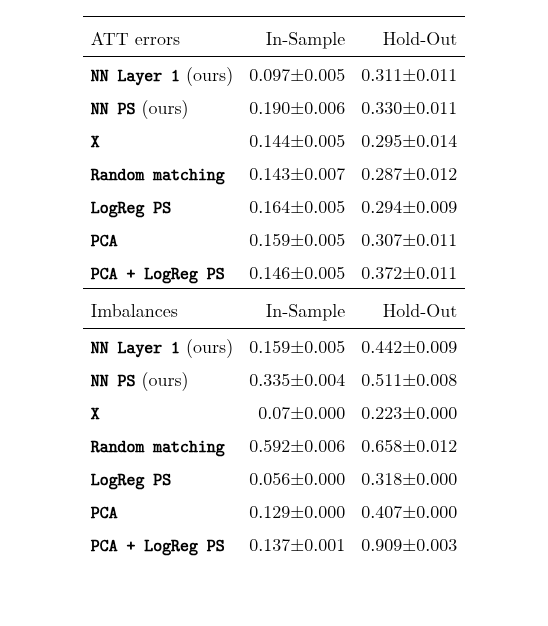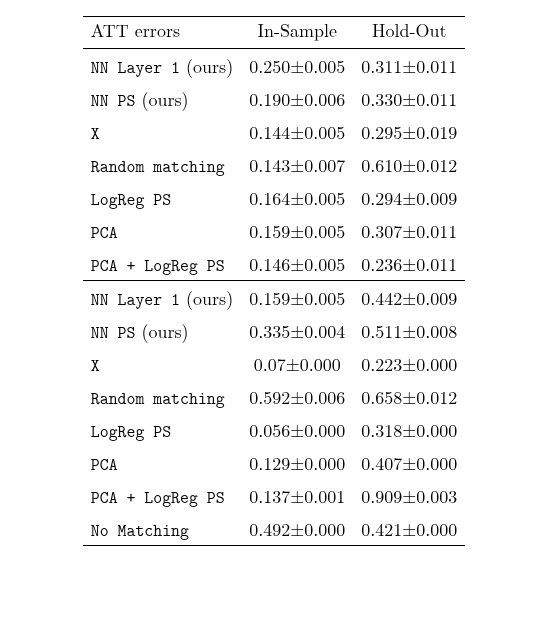--- a/index.html
+++ b/index.html
@@ -14,89 +14,95 @@
     border-collapse: collapse;
     margin: 0 auto;
   }
   td, th {
     padding: 4px 8px 4px 8px;
     text-align: left;
     font-weight: normal;
     white-space: nowrap;
   }
   .num {
-    text-align: center;
+    text-align: right;
     font-variant-numeric: tabular-nums;
   }
   .mono {
     font-family: "Latin Modern Mono", "CMU Typewriter Text", "Courier New", monospace;
     font-size: 17px;
+    font-weight: bold;
   }
   .rule-top td, .rule-top th {
     border-top: 1.3px solid #000;
   }
   .rule-mid td, .rule-mid th {
     border-top: 0.7px solid #000;
   }
   .rule-bot td, .rule-bot th {
     border-bottom: 1.3px solid #000;
   }
   .hdr td, .hdr th {
-    padding-top: 0;
+    padding-top: 8px;
     padding-bottom: 6px;
   }
 </style>
 </head>
 <body>
 
 <table>
 
   <tbody>
       <tr class="rule-top hdr">
     <th>ATT errors</th>
     <th class="num">In-Sample</th>
     <th class="num">Hold-Out</th>
   </tr>
 
   <tr class="rule-mid">
     <td><span class="mono">NN Layer 1</span><span> (ours)</span></td>
-    <td class="num">0.250±0.005</td>
+    <td class="num">0.097±0.005</td>
     <td class="num">0.311±0.011</td>
   </tr>
   <tr>
     <td><span class="mono">NN PS</span><span> (ours)</span></td>
     <td class="num">0.190±0.006</td>
     <td class="num">0.330±0.011</td>
   </tr>
   <tr>
     <td><span class="mono">X</span></td>
     <td class="num">0.144±0.005</td>
-    <td class="num">0.295±0.019</td>
+    <td class="num">0.295±0.014</td>
   </tr>
   <tr>
     <td><span class="mono">Random matching</span></td>
     <td class="num">0.143±0.007</td>
-    <td class="num">0.610±0.012</td>
+    <td class="num">0.287±0.012</td>
   </tr>
   <tr>
     <td><span class="mono">LogReg PS</span></td>
     <td class="num">0.164±0.005</td>
     <td class="num">0.294±0.009</td>
   </tr>
   <tr>
     <td><span class="mono">PCA</span></td>
     <td class="num">0.159±0.005</td>
     <td class="num">0.307±0.011</td>
   </tr>
   <tr>
     <td><span class="mono">PCA + LogReg PS</span></td>
     <td class="num">0.146±0.005</td>
-    <td class="num">0.236±0.011</td>
+    <td class="num">0.372±0.011</td>
   </tr>
 
+  <tr class="rule-top hdr">
+    <th>Imbalances</th>
+    <th class="num">In-Sample</th>
+    <th class="num">Hold-Out</th>
+  </tr>
 
   <tr class="rule-mid">
     <td><span class="mono">NN Layer 1</span><span> (ours)</span></td>
     <td class="num">0.159±0.005</td>
     <td class="num">0.442±0.009</td>
   </tr>
   <tr>
     <td><span class="mono">NN PS</span><span> (ours)</span></td>
     <td class="num">0.335±0.004</td>
     <td class="num">0.511±0.008</td>
@@ -119,20 +125,15 @@
   <tr>
     <td><span class="mono">PCA</span></td>
     <td class="num">0.129±0.000</td>
     <td class="num">0.407±0.000</td>
   </tr>
   <tr>
     <td><span class="mono">PCA + LogReg PS</span></td>
     <td class="num">0.137±0.001</td>
     <td class="num">0.909±0.003</td>
   </tr>
-  <tr class="rule-bot">
-    <td><span class="mono">No Matching</span></td>
-    <td class="num">0.492±0.000</td>
-    <td class="num">0.421±0.000</td>
-  </tr>
 
 </tbody>
   </table>
 
 </body></html>

